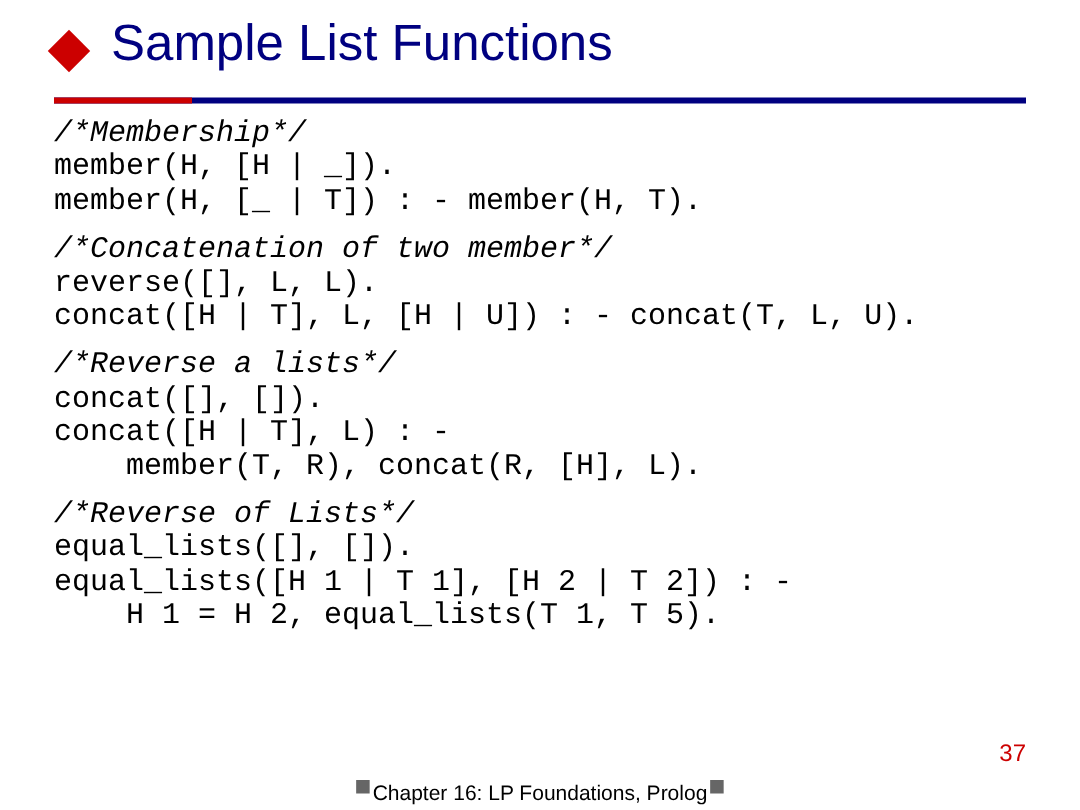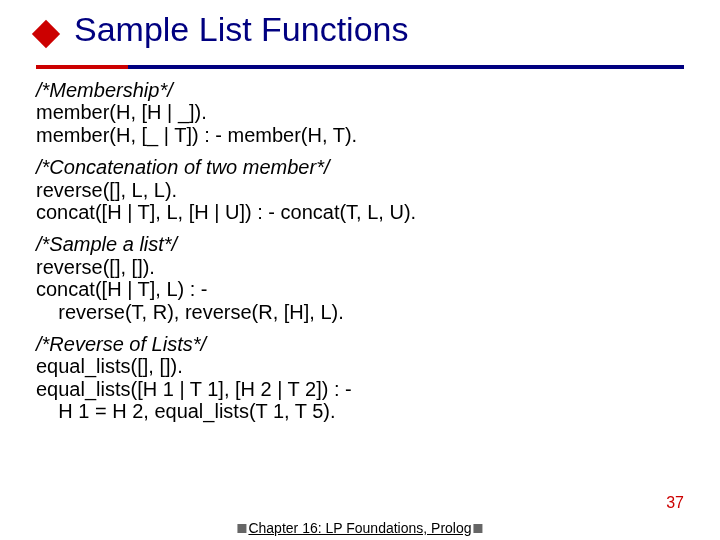--- a/index.html
+++ b/index.html
@@ -52,21 +52,21 @@
     position: absolute;
     left: 0; top: 10px;
     height: 4px;
     width: 92px;
     background: #cc0000;
   }
   .content {
     margin-top: 14px;
   }
   .codeblock {
-    font-family: Liberation Sans, sans-serif;
+    font-family: Liberation Mono, monospace;
     font-size: 20px;
     line-height: 1.12;
     color: #000;
     white-space: pre;
     margin-bottom: 10px;
   }
   .comment {
     font-style: italic;
   }
   .footer {
@@ -81,23 +81,21 @@
     align-items: center;
     font-family: Arial, sans-serif;
   }
   .footer-center {
     position: absolute;
     left: 50%;
     transform: translateX(-50%);
     color: #000;
     font-size: 14px;
     display: flex;
-    align-items: center;
     gap: 2px;
-    text-decoration: underline;
   }
   .sqbullet {
     display: inline-block;
     width: 9px;
     height: 9px;
     background: #666;
   }
   .pagenum {
     position: absolute;
     right: 36px;
@@ -124,24 +122,24 @@
   <div class="content">
 
     <div class="codeblock"><span class="comment">/*Membership*/</span>
 <span>member(H, [H | _]).</span>
 <span>member(H, [_ | T]) : - member(H, T).</span></div>
 
     <div class="codeblock"><span class="comment">/*Concatenation of two member*/</span>
 <span>reverse([], L, L).</span>
 <span>concat([H | T], L, [H | U]) : - concat(T, L, U).</span></div>
 
-    <div class="codeblock"><span class="comment">/*Sample a list*/</span>
-<span>reverse([], []).</span>
+    <div class="codeblock"><span class="comment">/*Reverse a lists*/</span>
+<span>concat([], []).</span>
 <span>concat([H | T], L) : -</span>
-<span>    reverse(T, R), reverse(R, [H], L).</span></div>
+<span>    member(T, R), concat(R, [H], L).</span></div>
 
     <div class="codeblock"><span class="comment">/*Reverse of Lists*/</span>
 <span>equal_lists([], []).</span>
 <span>equal_lists([H 1 | T 1], [H 2 | T 2]) : -</span>
 <span>    H 1 = H 2, equal_lists(T 1, T 5).</span></div>
 
   </div>
 
   <div class="footer">
     <div class="footer-center">

